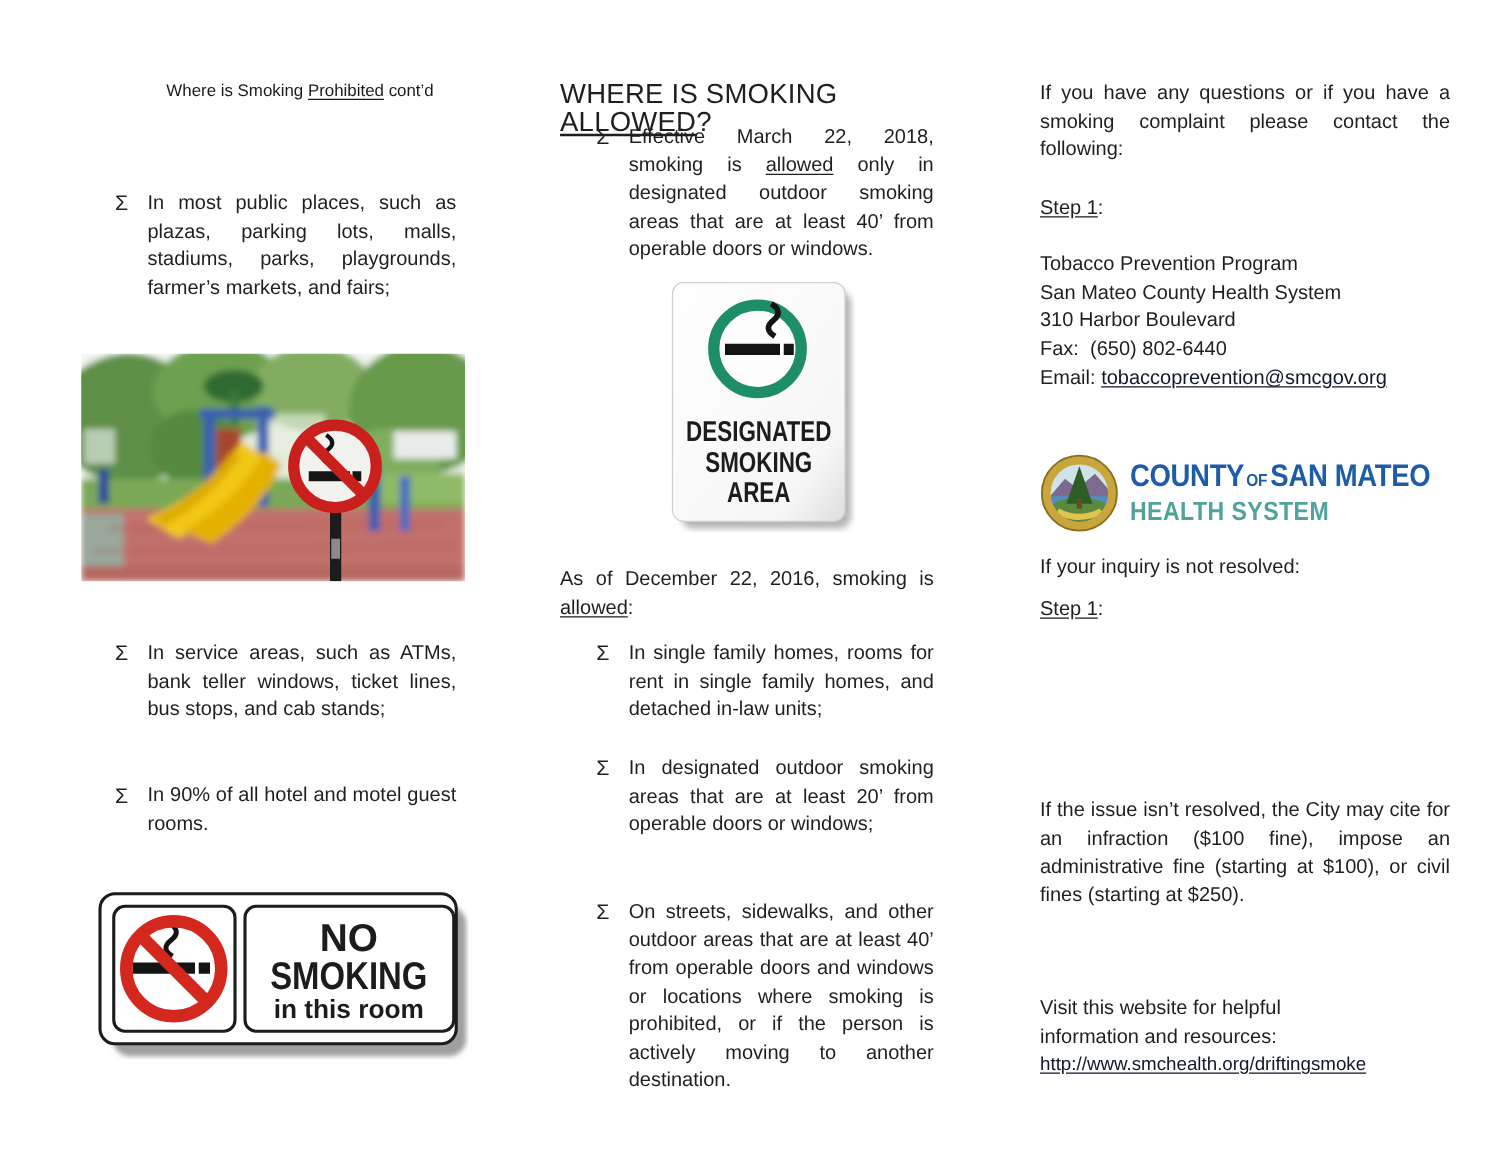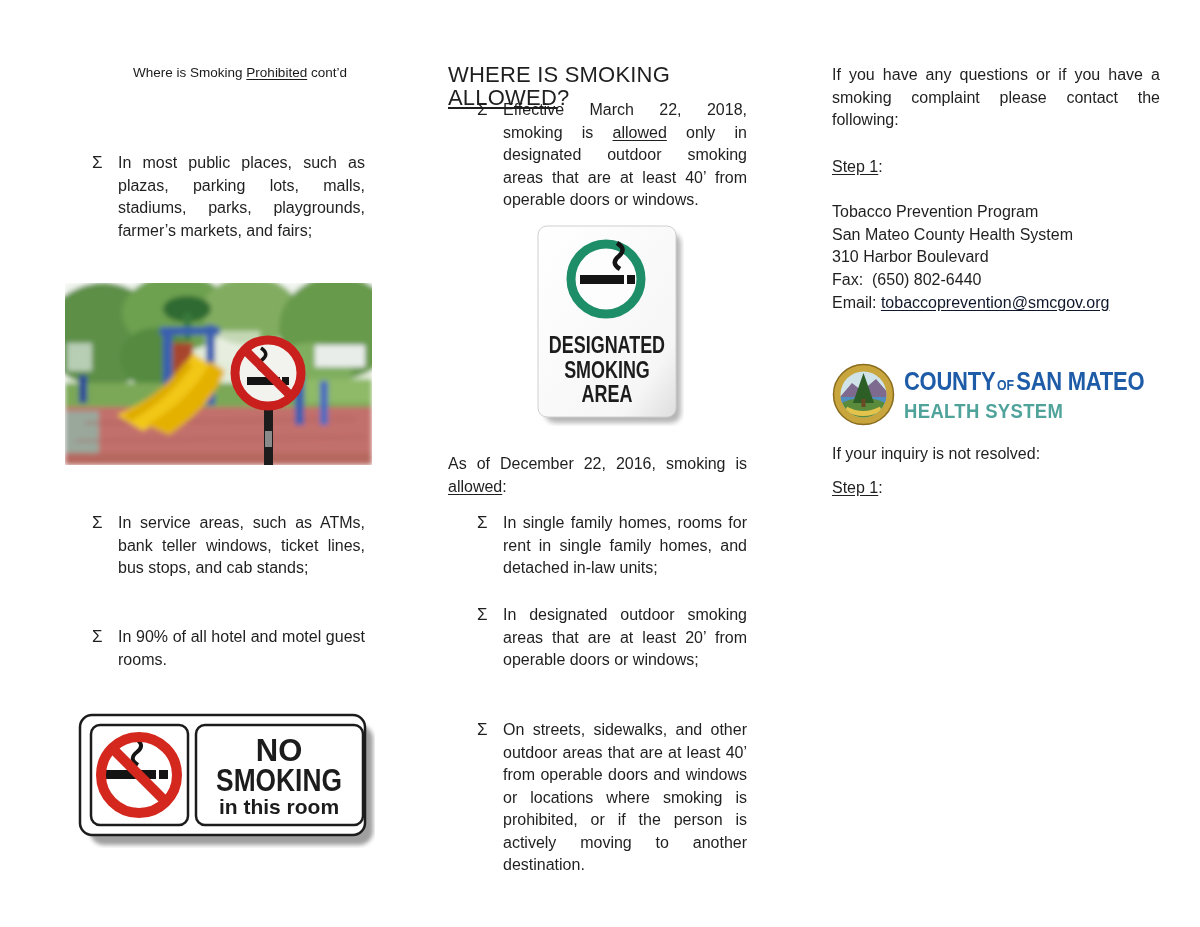--- a/index.html
+++ b/index.html
@@ -236,14 +236,20 @@
     </div>
   </div>
 
   <p class="block" style="top:443px;">If your inquiry is not resolved:</p>
 
   <div class="block" style="top:477px;">
     <span class="u">Step 1</span><span>:</span>
   </div>
 
 
-
+  <p class="block just" style="top:638px;">If the issue isn’t resolved, the City may cite for an infraction ($100 fine), impose an administrative fine (starting at $100), or civil fines (starting at $250).</p>
+
+  <div class="block" style="top:796px;">
+    <div>Visit this website for helpful</div>
+    <div>information and resources:</div>
+    <a class="link" style="font-size:15px;">http://www.smchealth.org/driftingsmoke</a>
+  </div>
 </div>
 
 </body></html>

